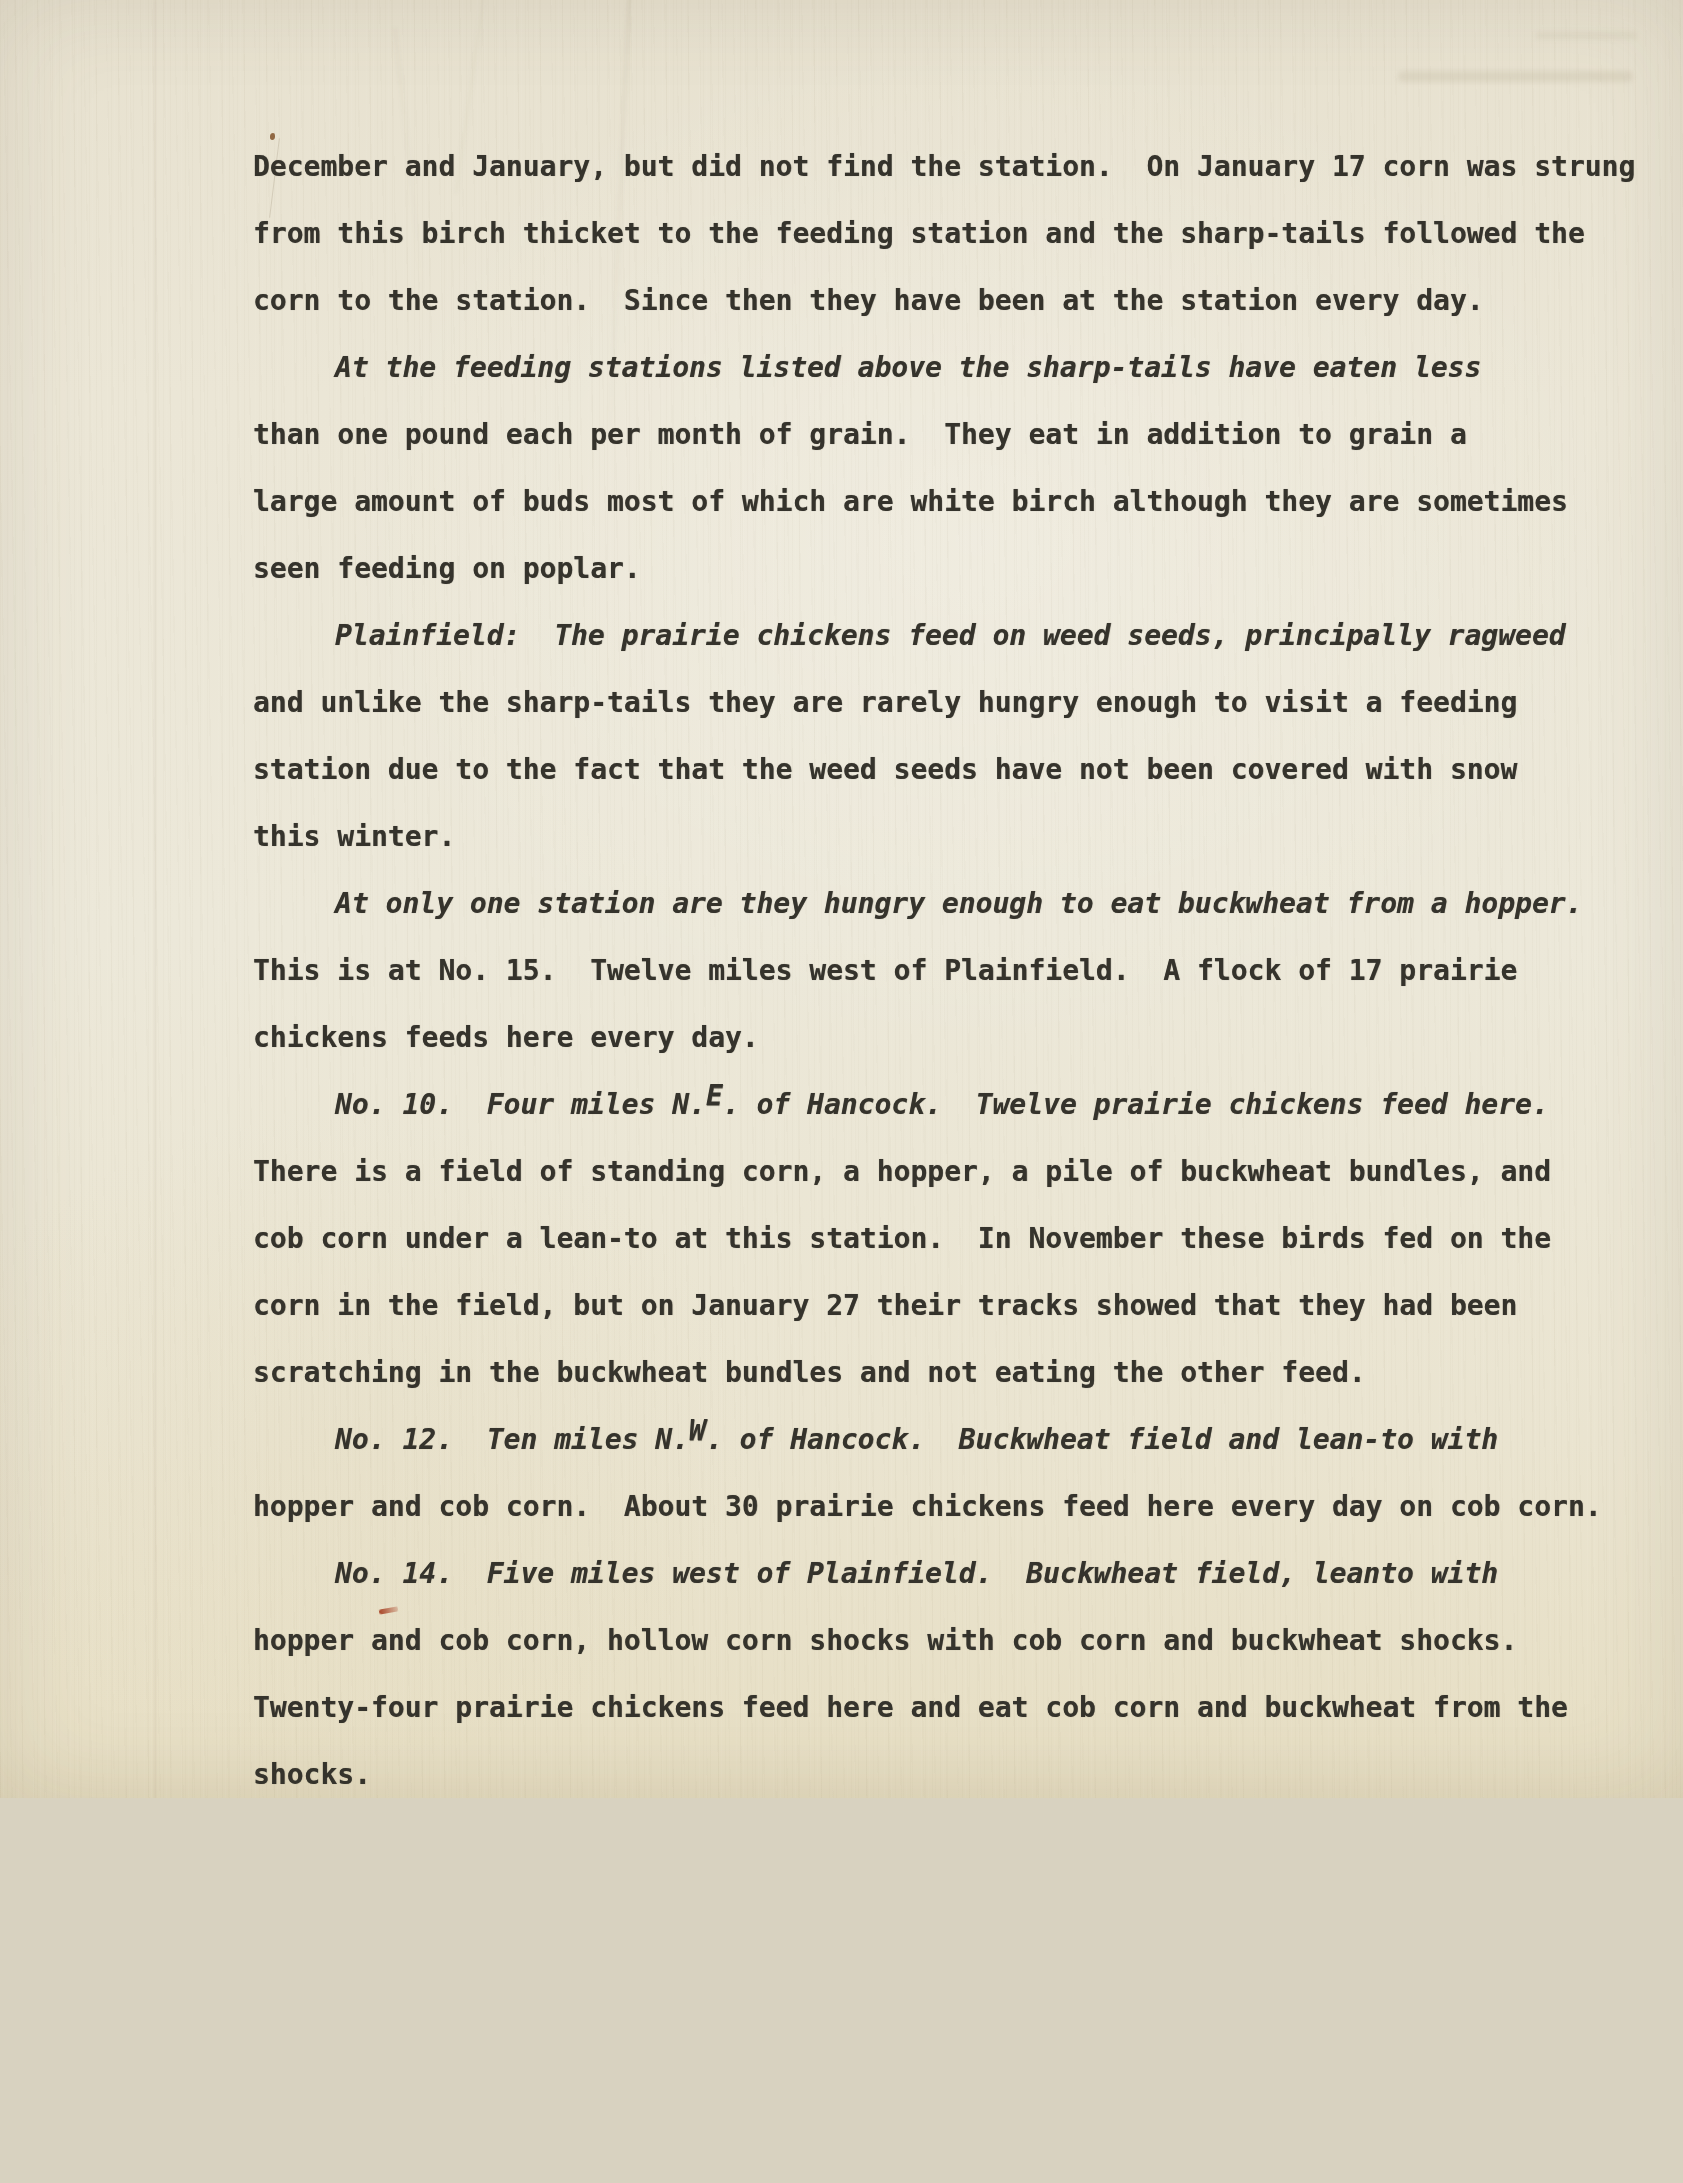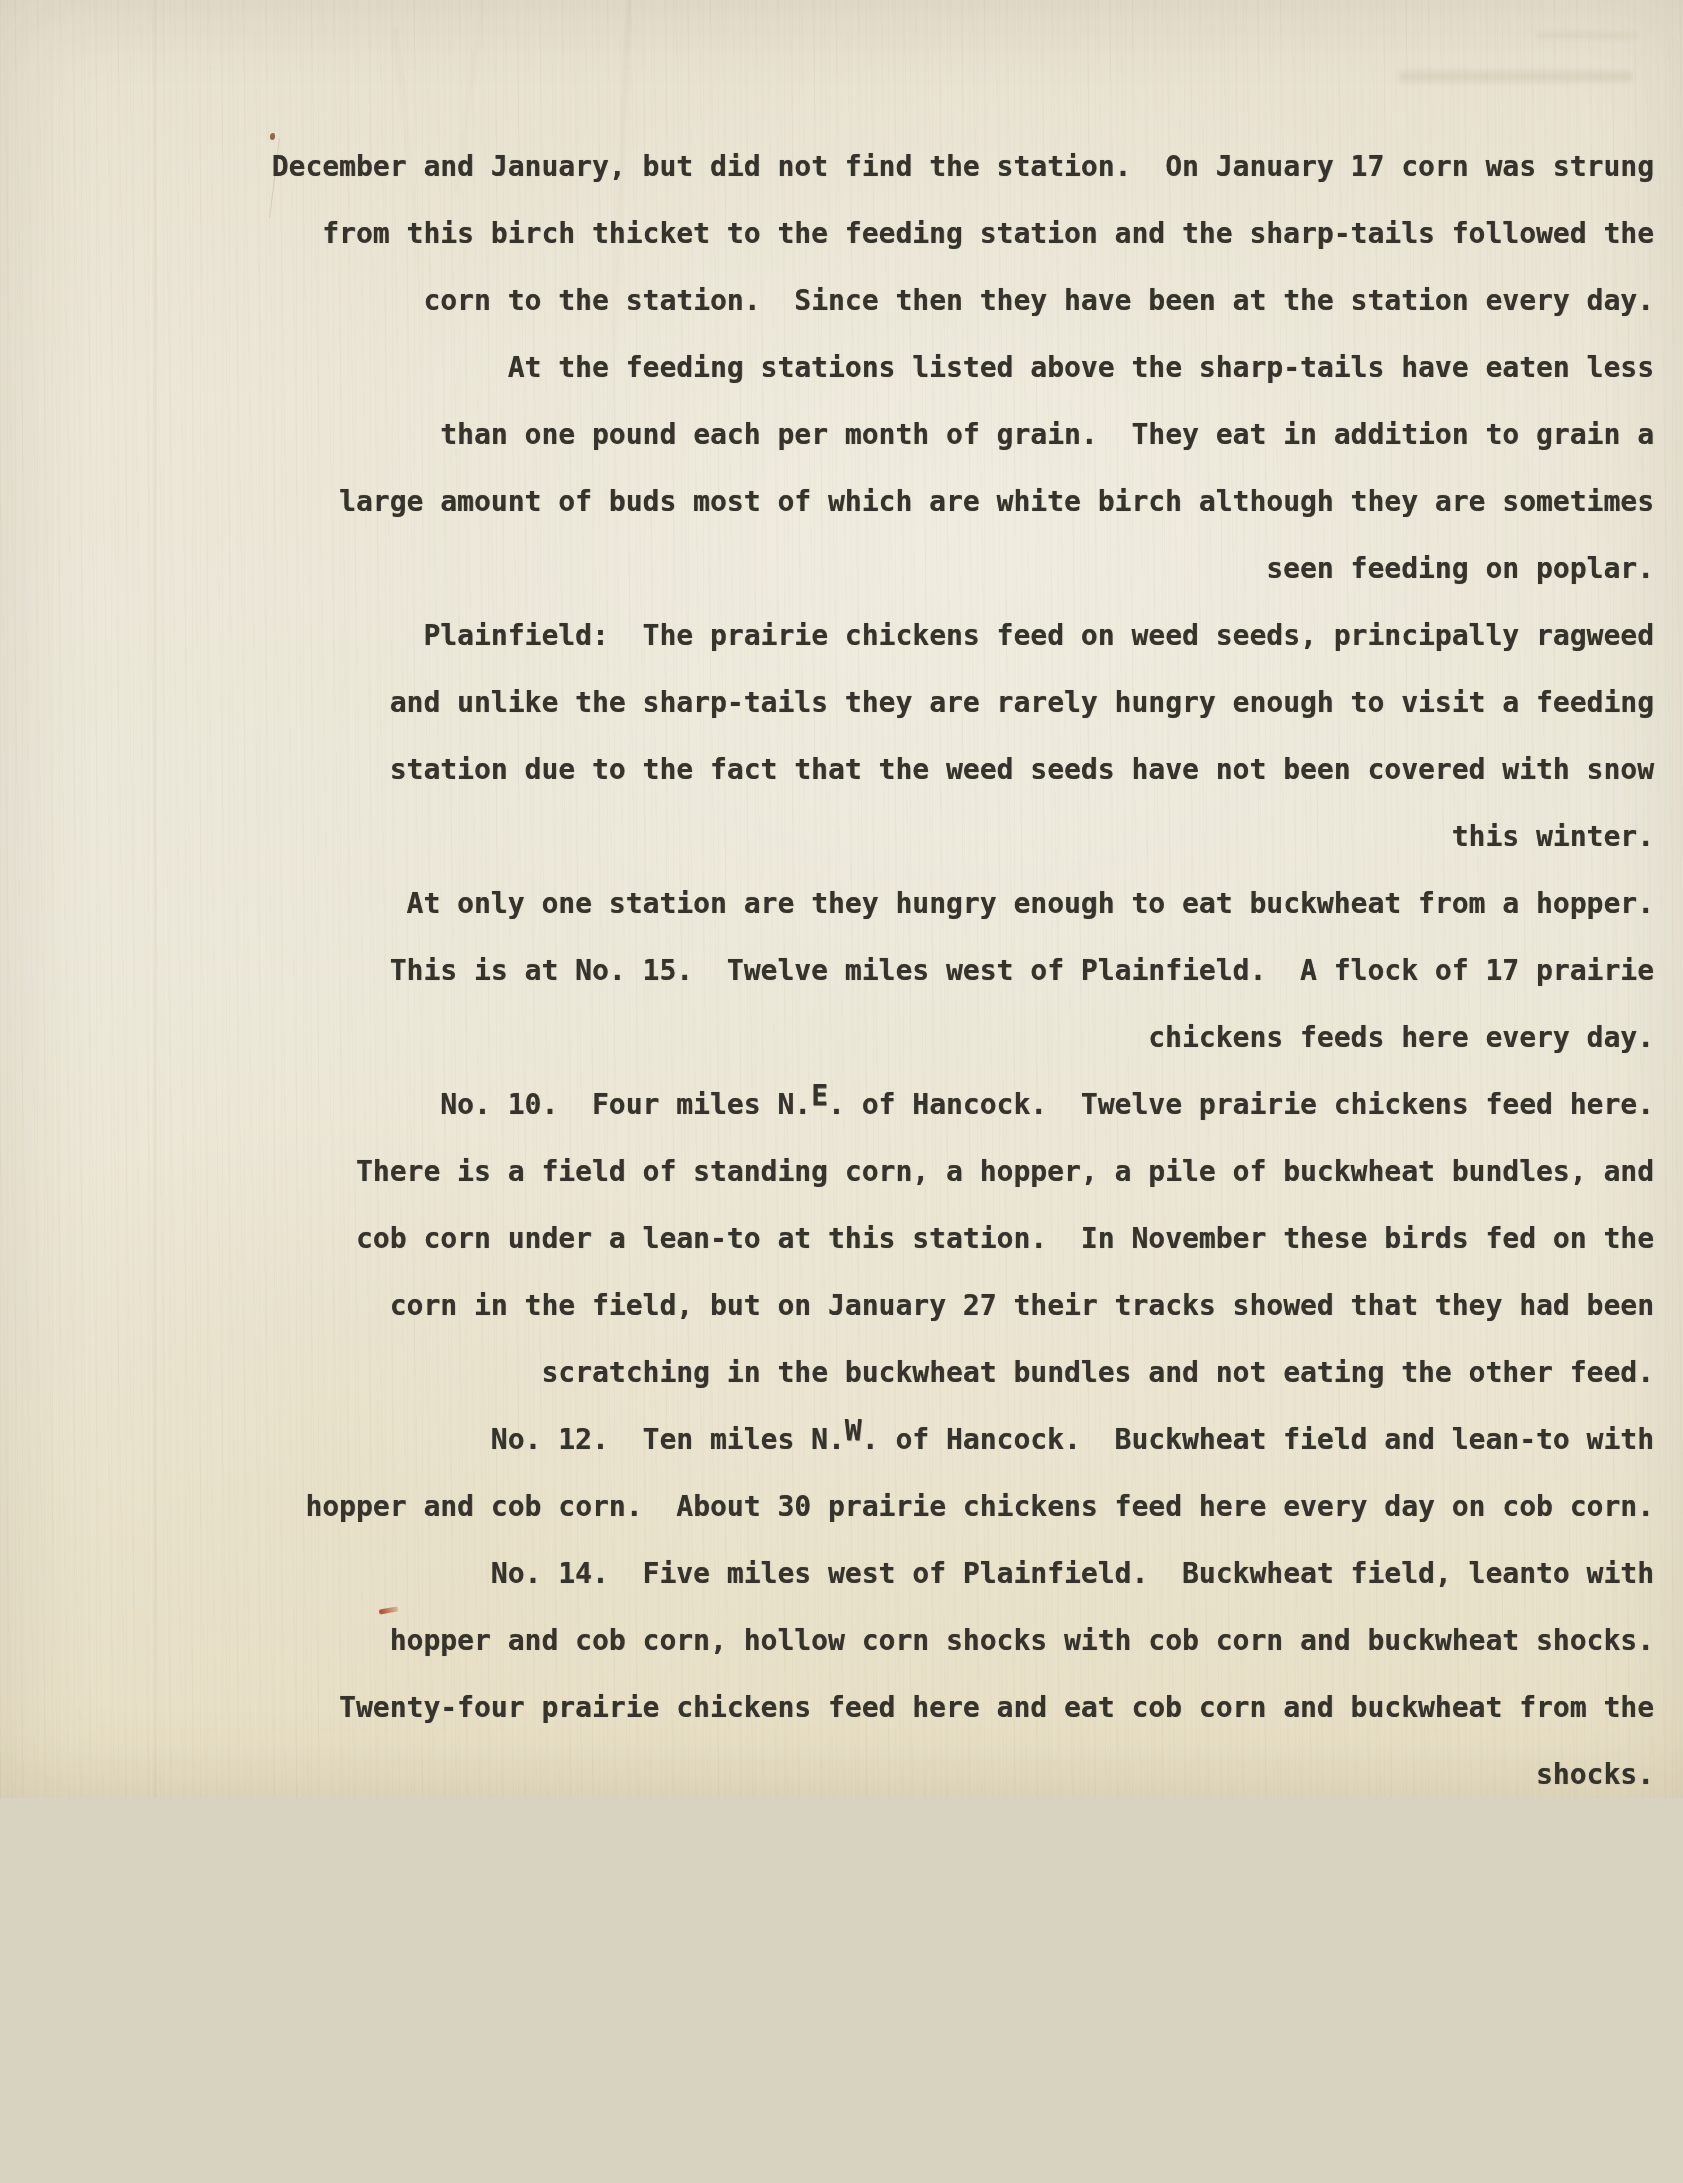--- a/index.html
+++ b/index.html
@@ -12,21 +12,20 @@
     width: 1684px;
     height: 1798px;
     overflow: hidden;
     background-color: #eae5d4;
     background-image:
       radial-gradient(ellipse 939px 738px at 58% 30%, rgba(255,255,255,0.22), rgba(255,255,255,0) 70%),
       radial-gradient(ellipse 603px 469px at 20% 80%, rgba(210,195,150,0.10), rgba(210,195,150,0) 70%),
       linear-gradient(180deg, #e7e1cf 0%, #ebe6d6 22%, #ece8d9 52%, #eae4d0 80%, #e7dfc5 97%, #e4dbbf 100%),
       linear-gradient(90deg, #e4ddc9 0%, #eae5d4 4%, #eae5d4 96%, #e6dfcb 100%);
     box-shadow: inset 0 0 94px rgba(100,88,60,0.13);
-    text-align: right;
   }
   
   .fibers {
     position: absolute;
     inset: 0;
     background-image:
       repeating-linear-gradient(90deg,
         rgba(135,120,85,0.030) 0px, rgba(135,120,85,0.030) 0.7px,
         rgba(255,255,255,0.00) 0.7px, rgba(255,255,255,0.00) 3.4px,
         rgba(255,255,255,0.035) 3.4px, rgba(255,255,255,0.035) 4px,
@@ -47,21 +46,21 @@
   .text-block {
     position: absolute;
     left: 253px;
     top: 133px;
     width: 1401px;
   }
   .line {
     height: 67px;
     line-height: 67px;
   }
-  .line.indent { padding-left: 82px; }
+  .line.indent { padding-left: 82px; font-style: italic; }
   .sup {
     display: inline-block;
     transform: translateY(-8.7px);
   }
   .page-number {
     position: absolute;
     left: 793px;
     top: 1885px;
     line-height: 67px;
   }

